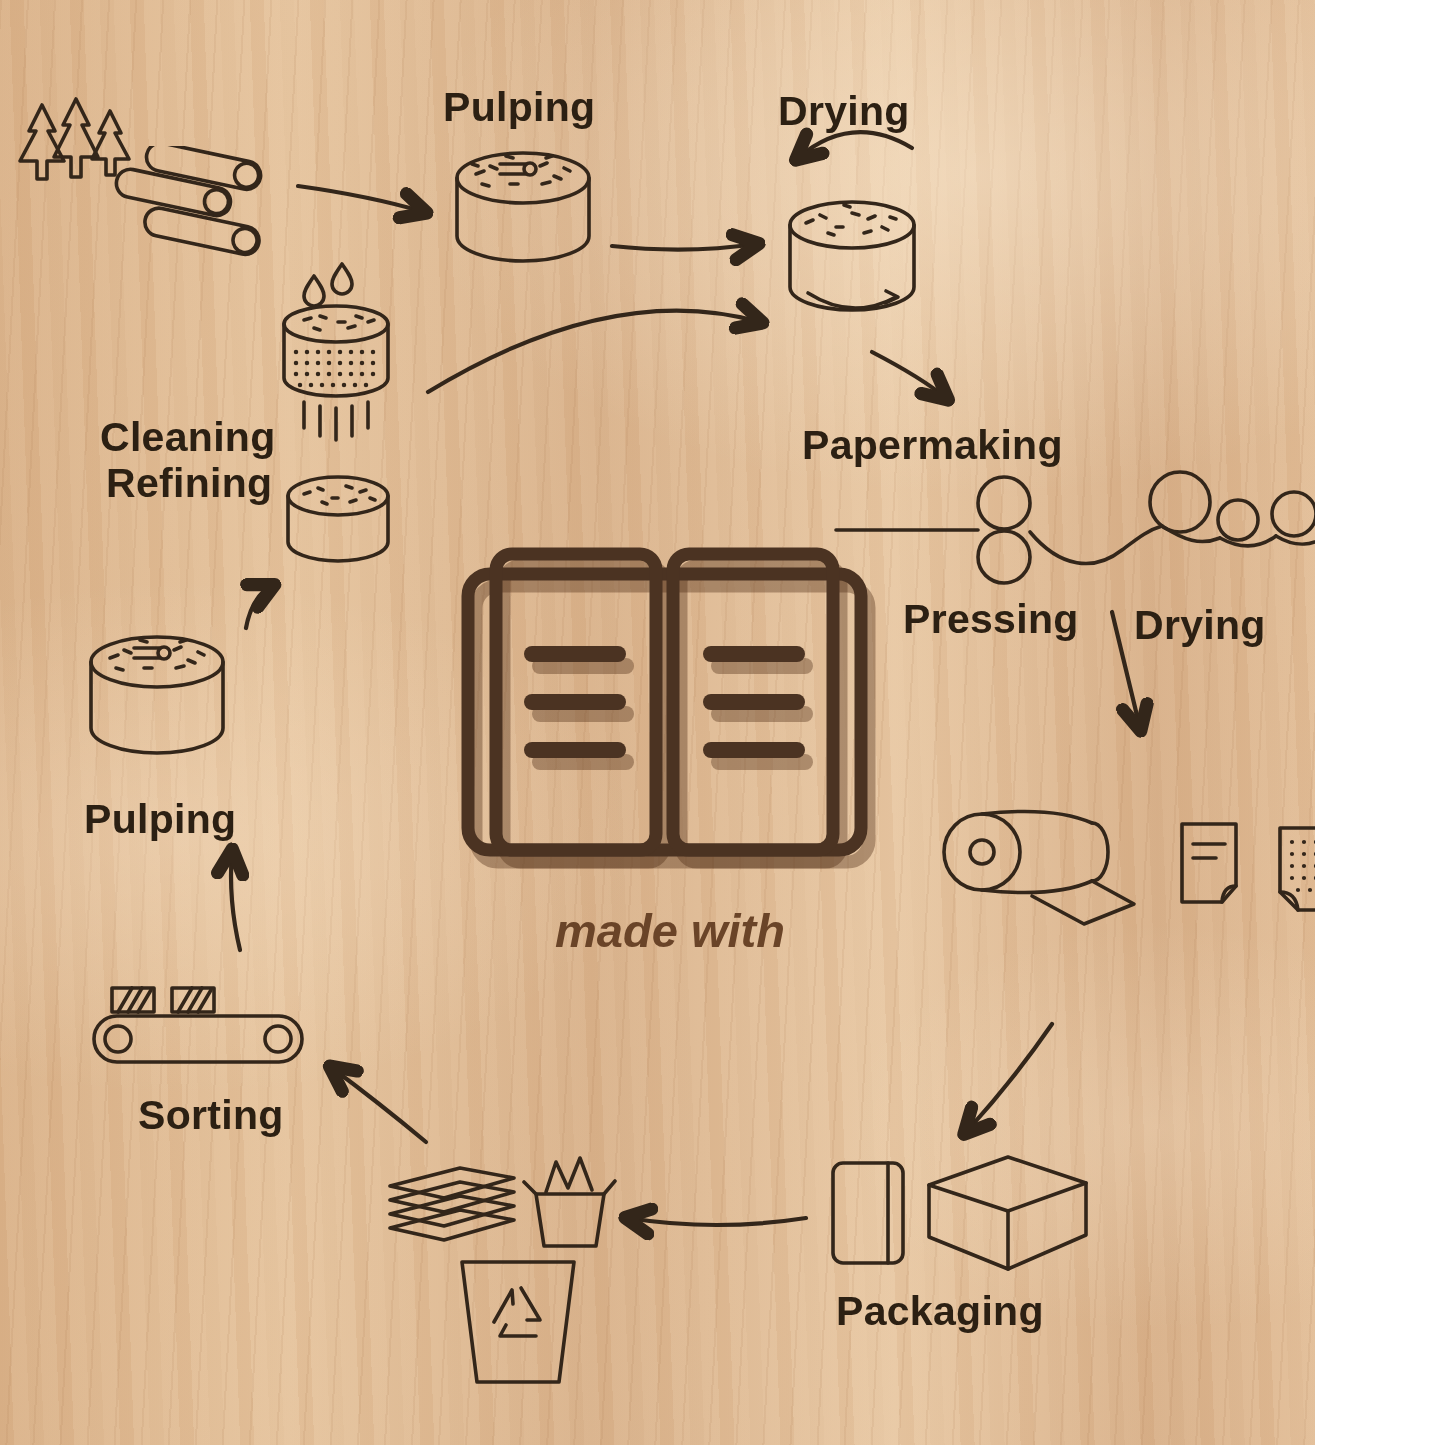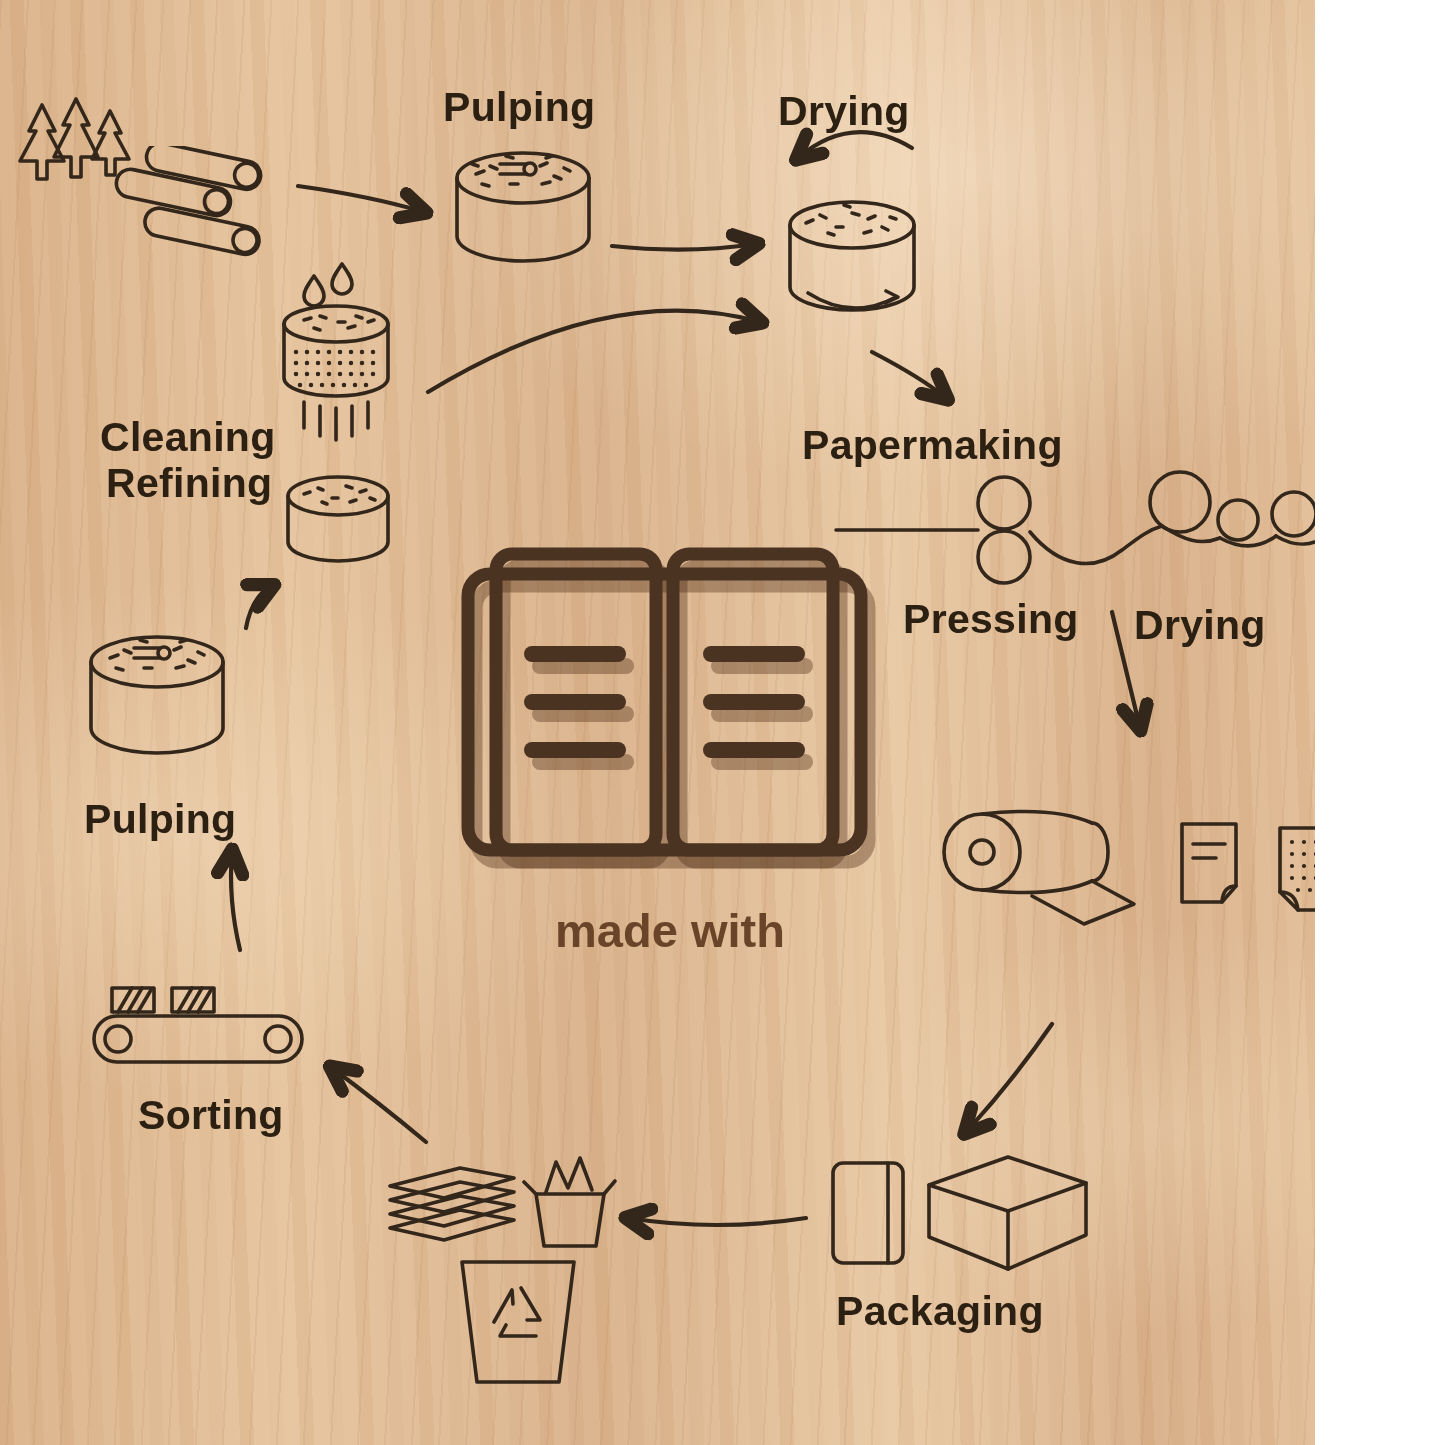--- a/index.html
+++ b/index.html
@@ -16,21 +16,21 @@
       linear-gradient(90deg,#d9b28a 0%,#e6c6a1 22%,#d8b28c 45%,#e9cba8 68%,#d7b08a 88%,#e2bf9a 100%);
   }
   .label{position:absolute;color:#2c2013;font-weight:700;font-size:41px;letter-spacing:.3px;white-space:nowrap;}
   .icon{position:absolute;}
   .lart path,.lart circle,.lart ellipse,.lart rect,.lart line,.lart polyline{
     fill:none;stroke:#33261a;stroke-width:3.6;stroke-linecap:round;stroke-linejoin:round;
   }
   .arrows{position:absolute;left:0;top:0;}
   .arrows path{fill:none;stroke:#33261a;stroke-width:4.2;stroke-linecap:round;stroke-linejoin:round;}
   .center-text{position:absolute;text-align:center;color:#6a4428;font-weight:700;}
-  .made-with{left:420px;top:903px;width:500px;font-size:47px;}
+  .made-with{left:420px;top:903px;width:500px;font-size:47px;font-style:italic;}
   .recycled{left:370px;top:966px;width:600px;font-size:55px;font-weight:800;letter-spacing:1px;}
 </style>
 </head>
 <body>
 
 <div class="canvas">
 
   <svg class="arrows" width="1445" height="1445" viewBox="0 0 1445 1445">
     <defs>
       <marker id="ah" viewBox="0 0 12 12" refX="9" refY="6" markerWidth="9" markerHeight="9" orient="auto">

